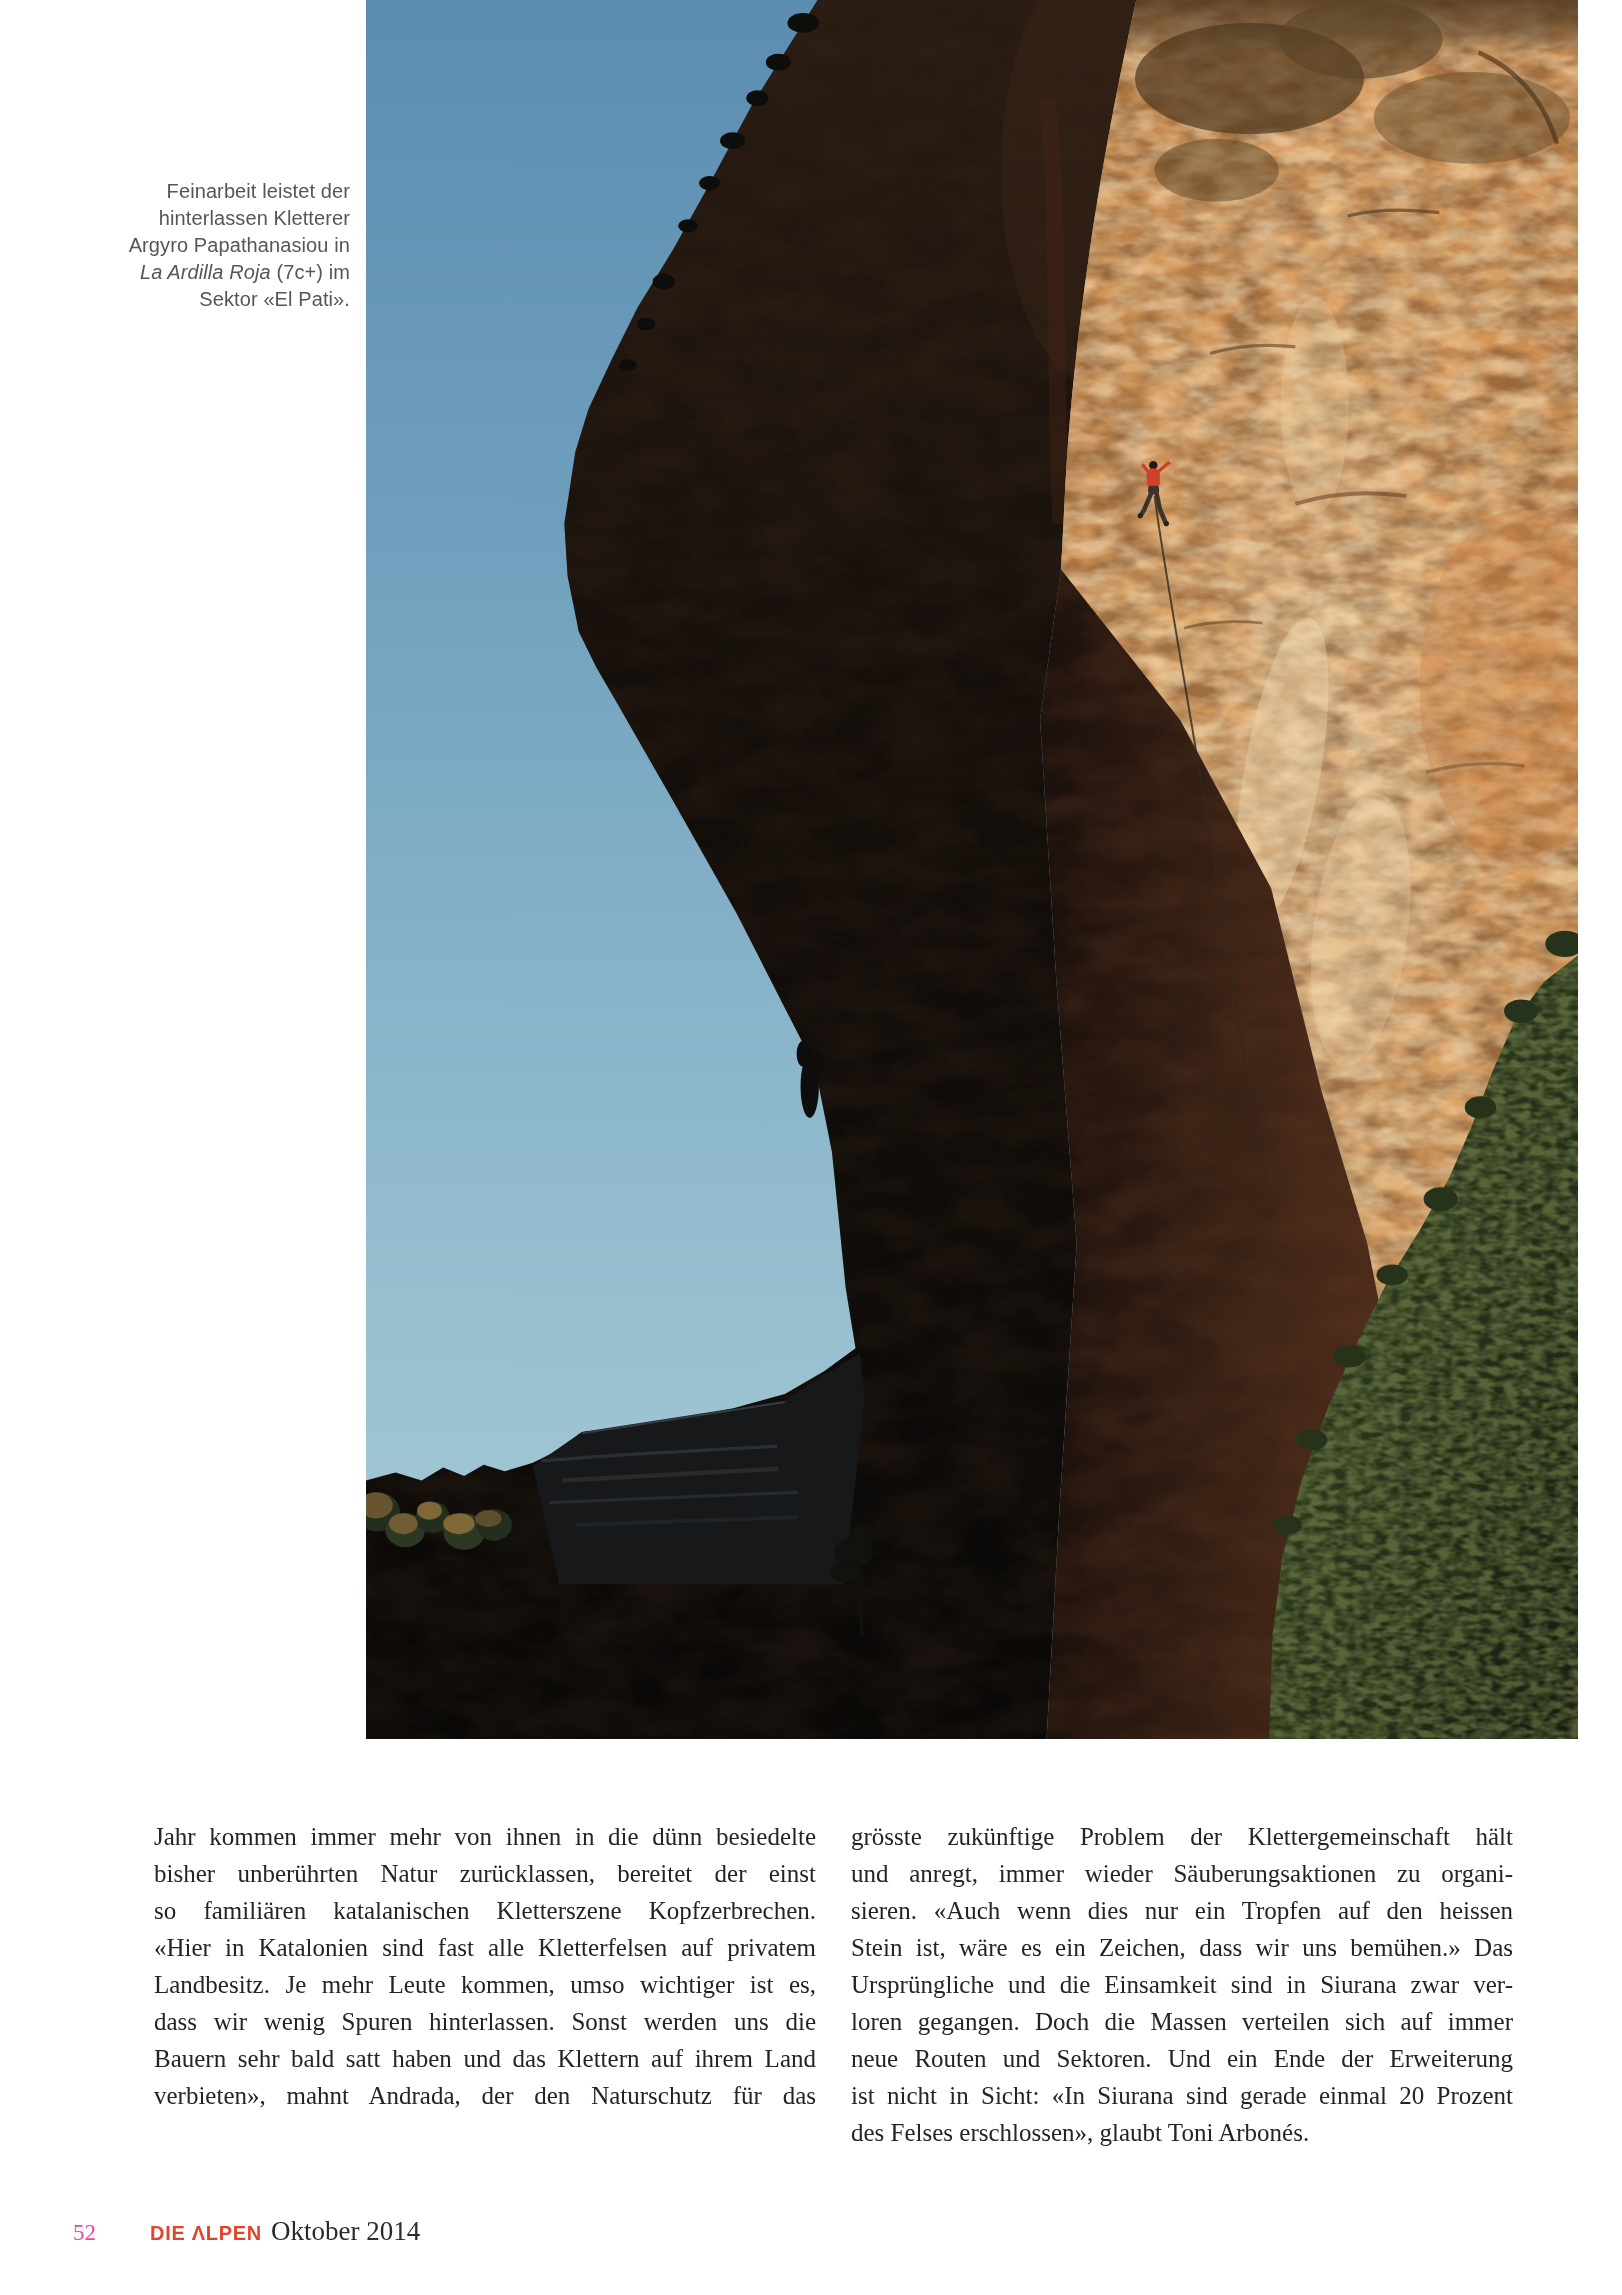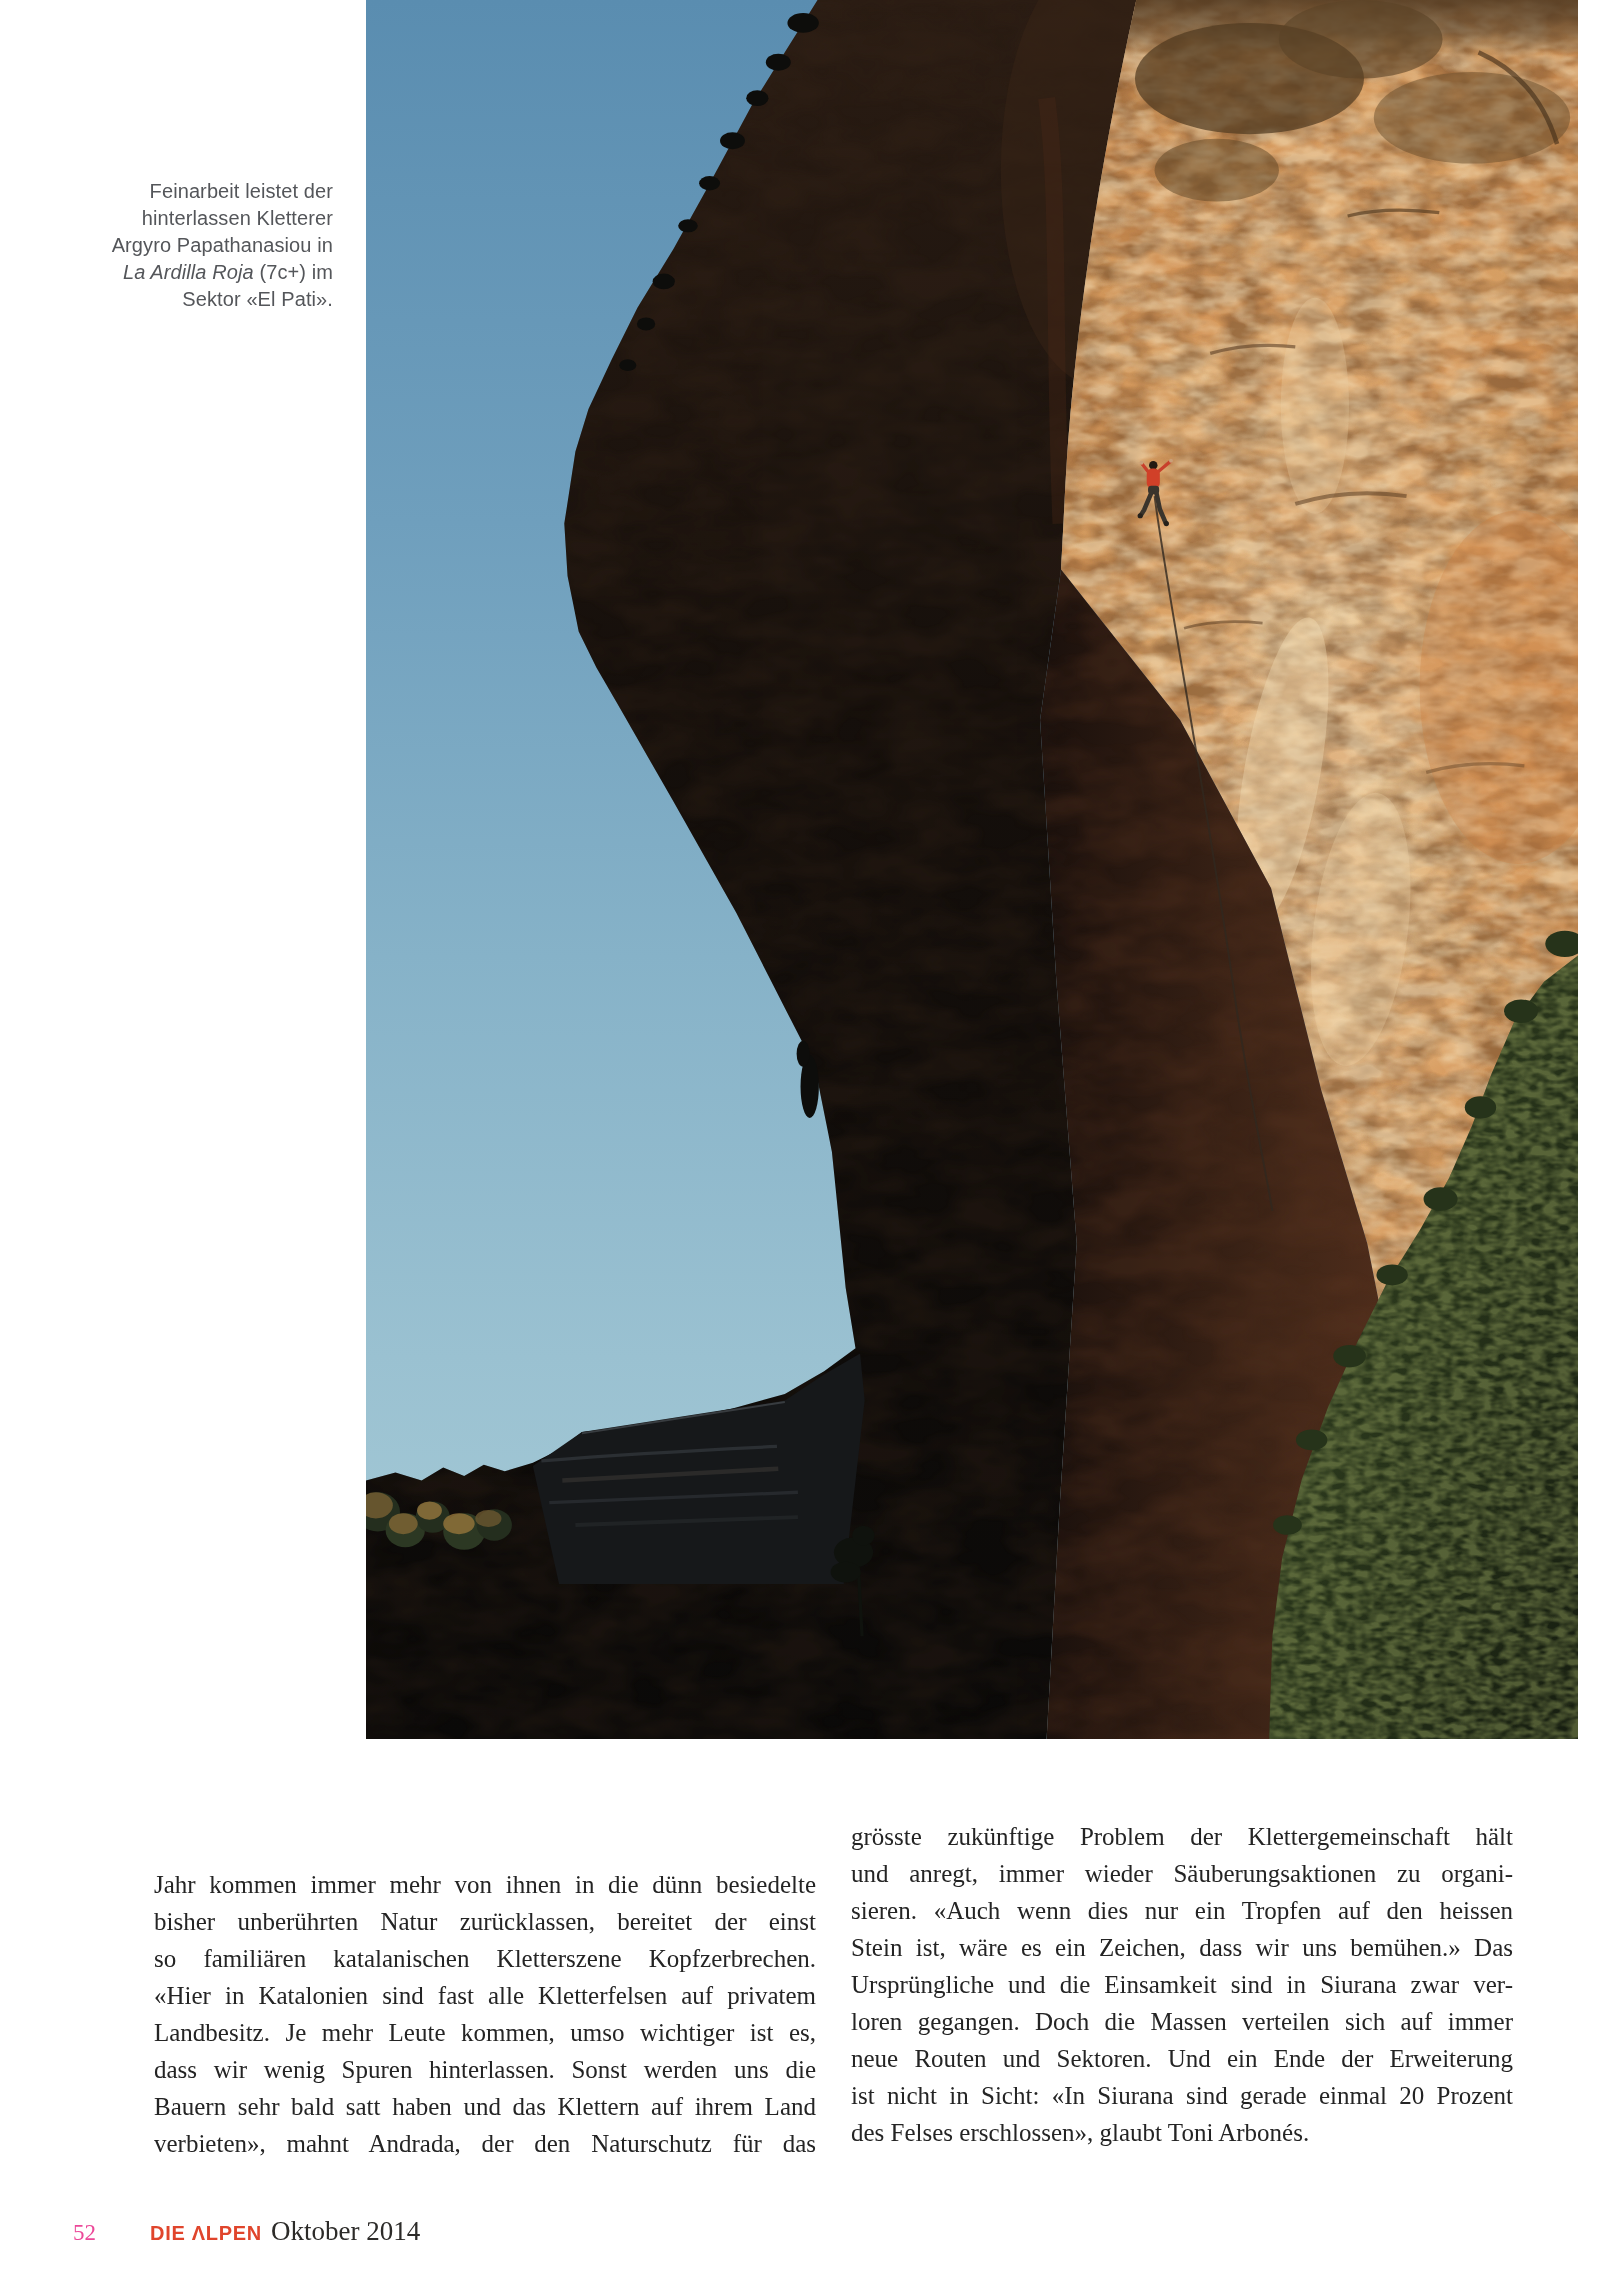--- a/index.html
+++ b/index.html
@@ -1,28 +1,28 @@
 <!DOCTYPE html>
 <html style="font-size:10.5px"><head>
 <meta charset="utf-8">
 <style>
   html,body{margin:0;padding:0;background:#e8e8e8;}
   .page{position:relative;width:1622px;height:2295px;background:#ffffff;overflow:hidden;
         font-family:"Liberation Serif",serif;}
   
-  .caption{position:absolute;left:58px;top:178px;width:275px;text-align:right;
+  .caption{position:absolute;left:75px;top:178px;width:275px;text-align:right;
            font-family:"Liberation Sans",sans-serif;font-size:20px;line-height:27px;
            color:#54565a;letter-spacing:0.1px;}
   .caption .it{font-style:italic;}
   
   .photo{position:absolute;left:366px;top:0;width:1212px;height:1739px;margin:0;padding:0;}
   .photo svg{display:block;width:100%;height:100%;}
   
   .col{position:absolute;top:1818px;width:662px;}
-  .col.left{left:154px;margin-top:48px;}
+  .col.left{left:154px;}
   .col.right{left:851px;}
   .bline{font-family:"Liberation Serif",serif;font-size:25px;line-height:37px;color:#242424;
          text-align:justify;text-align-last:justify;white-space:nowrap;}
   .bline.endline{text-align-last:left;}
   
   .footer{position:absolute;left:73px;top:2216px;white-space:nowrap;}
   .footer .pnum{font-family:"Liberation Serif",serif;font-size:23px;color:#ec4899;}
   .footer .mag{font-family:"Liberation Sans",sans-serif;font-weight:bold;font-size:20px;
                color:#e0452c;letter-spacing:0.7px;margin-left:54px;}
   .footer .date{font-family:"Liberation Serif",serif;font-size:27px;color:#2c2b29;margin-left:9.2px;}

